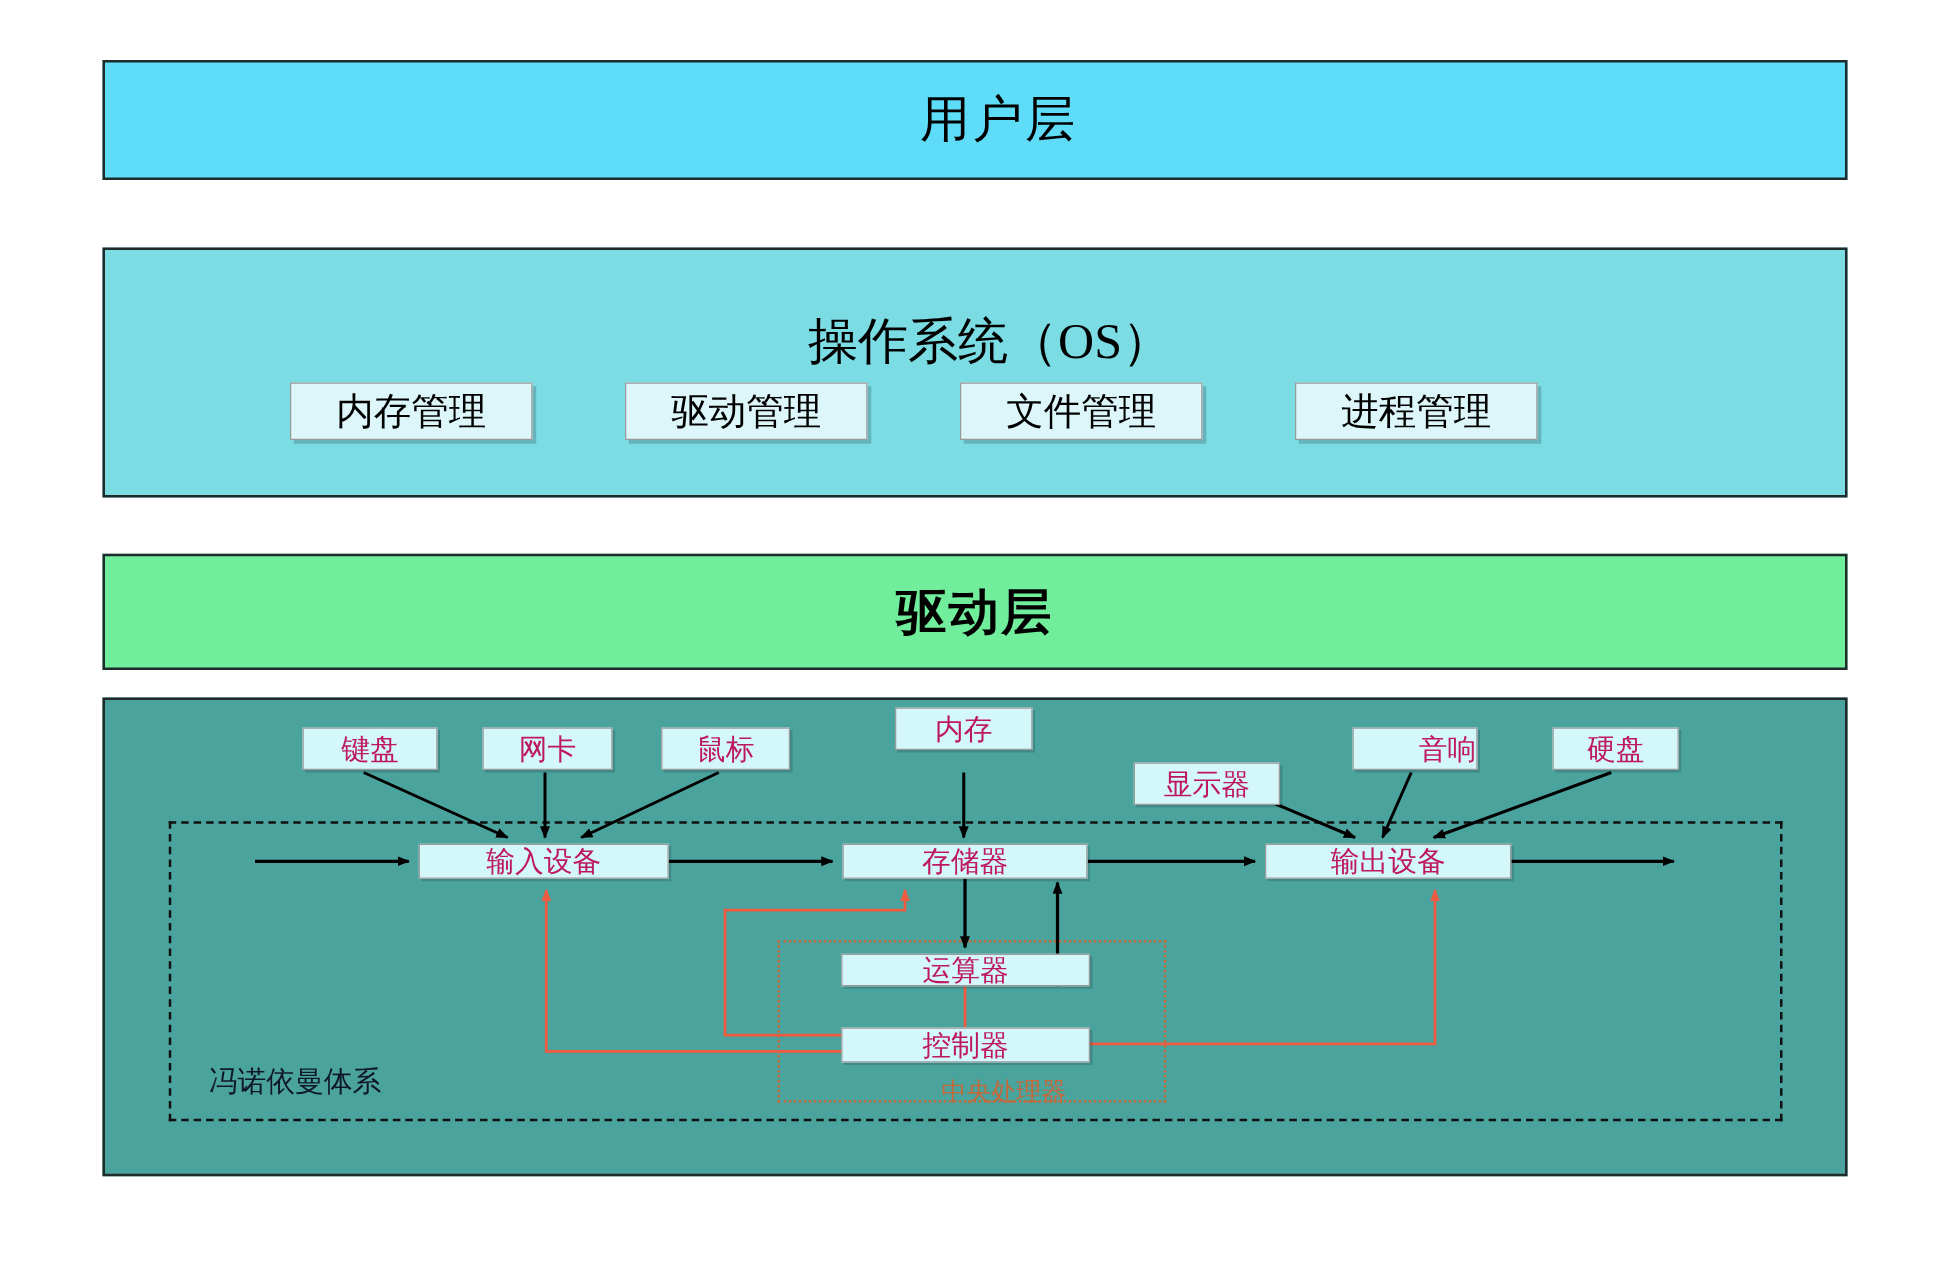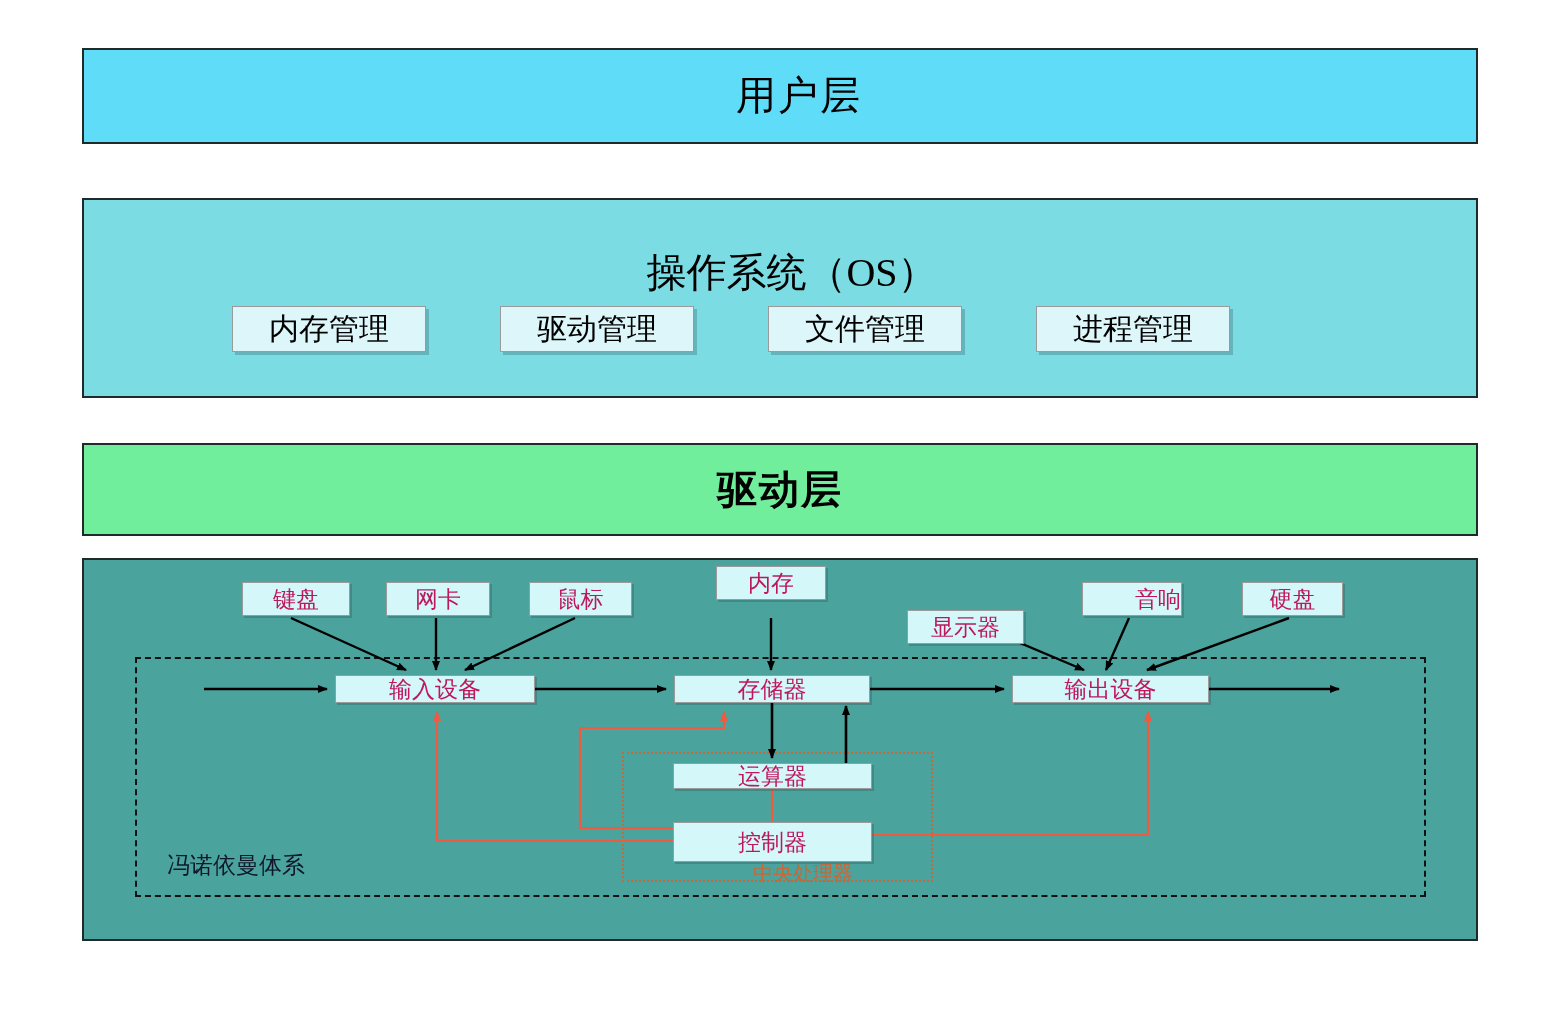--- a/index.html
+++ b/index.html
@@ -122,21 +122,21 @@
   .p-mem { left: 632px; top: 6px;  width: 110px; height: 34px; }
   .p-mon { left: 823px; top: 22px;  width: 117px; height: 34px; margin-top: 28px; }
   .p-spk { left: 998px; top: 22px;  width: 100px; height: 34px; justify-content: flex-end; }
   .p-hdd { left: 1158px;top: 22px;  width: 101px; height: 34px; }
   
   .m-in  { left: 251px; top: 115px; width: 200px; height: 28px; }
   .m-sto { left: 590px; top: 115px; width: 196px; height: 28px; }
   .m-out { left: 928px; top: 115px; width: 197px; height: 28px; }
   
   .c-alu { left: 589px; top: 203px; width: 199px; height: 26px; }
-  .c-ctl { left: 589px; top: 262px; width: 199px; height: 40px; }
+  .c-ctl { left: 589px; top: 262px; width: 199px; height: 28px; }
 
   
   .vn-frame {
     position: absolute;
     left: 51px; top: 97px;
     width: 1291px; height: 240px;
     border: 2px dashed #111111;
     box-sizing: border-box;
     z-index: 1;
   }

